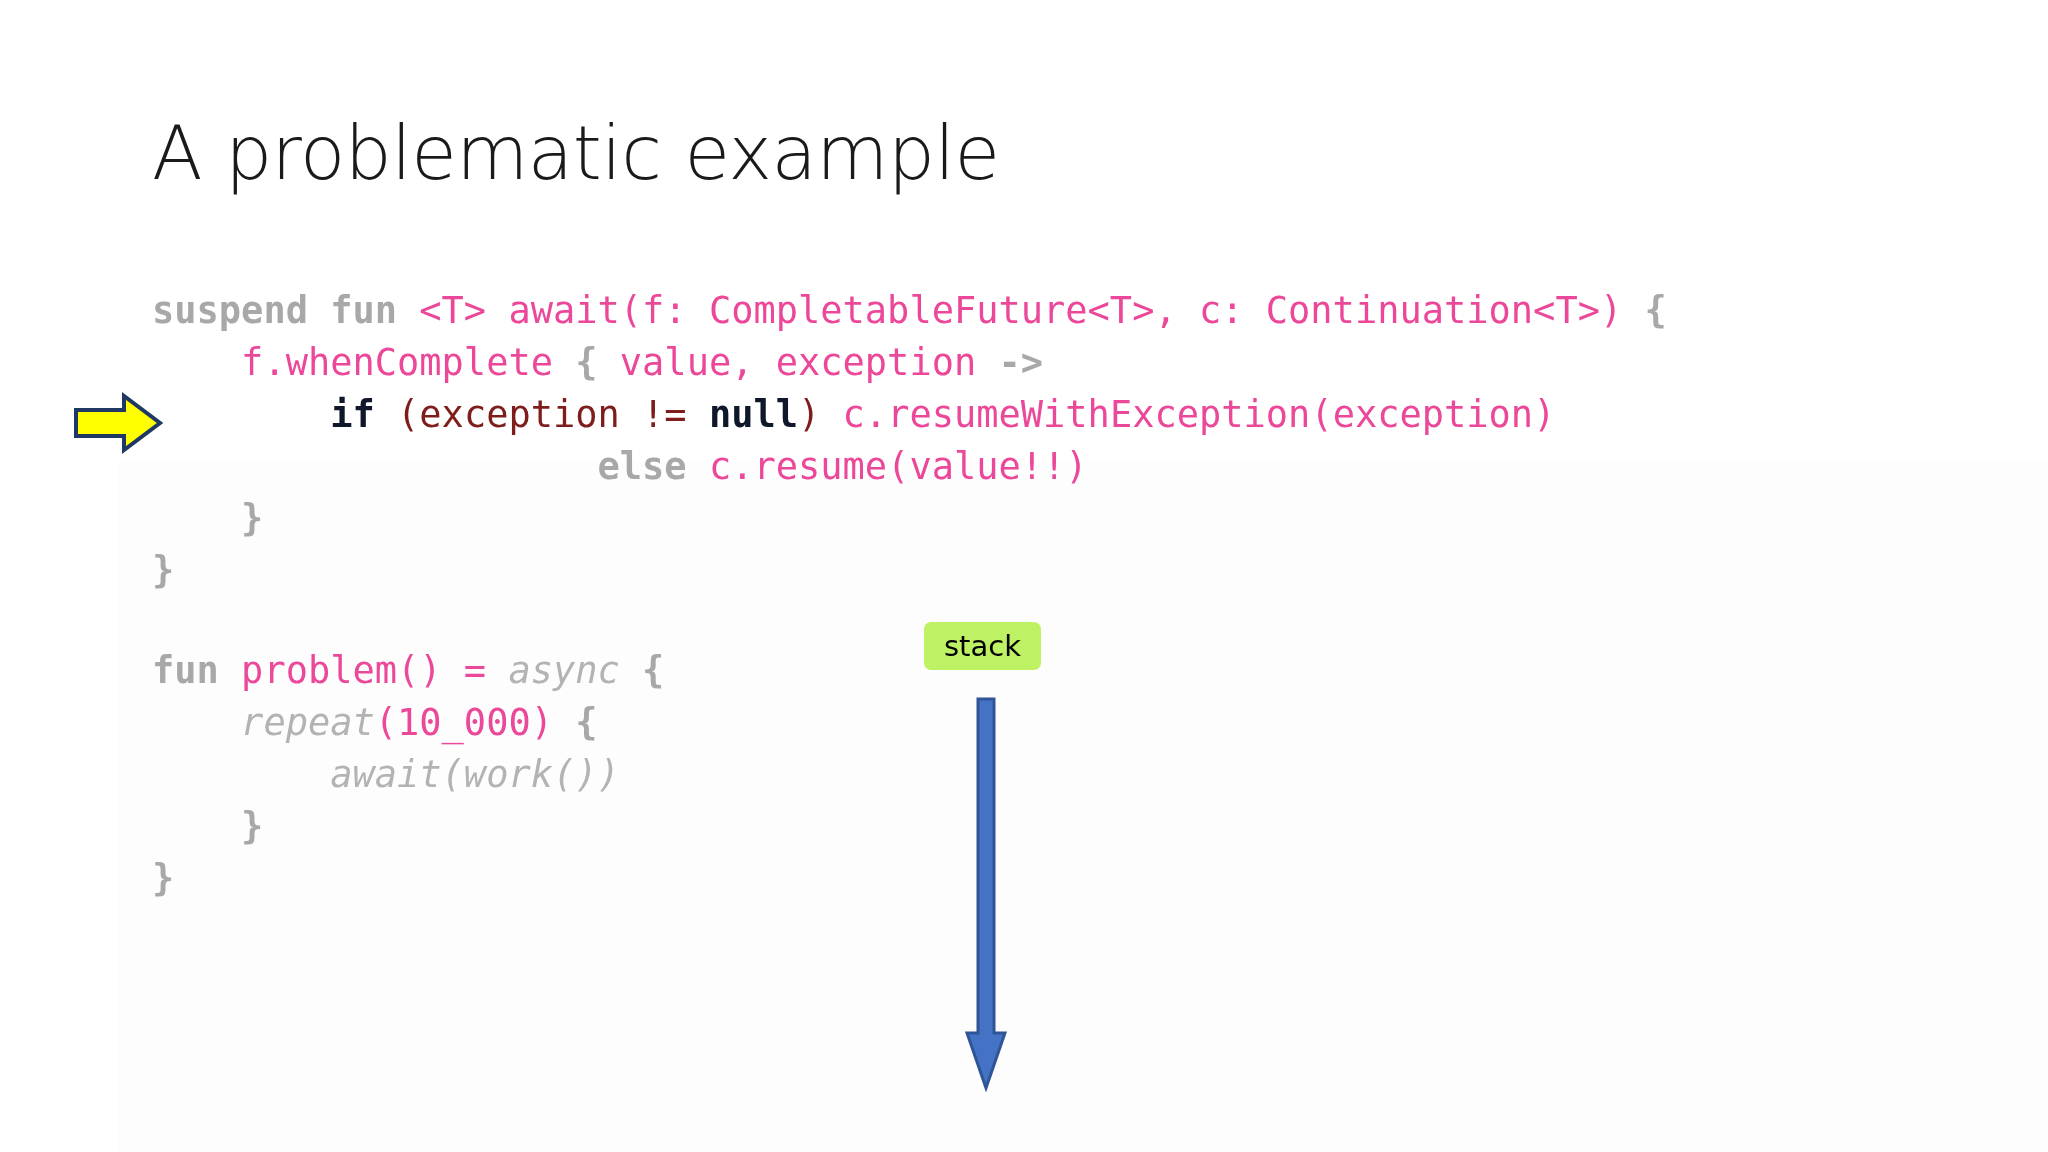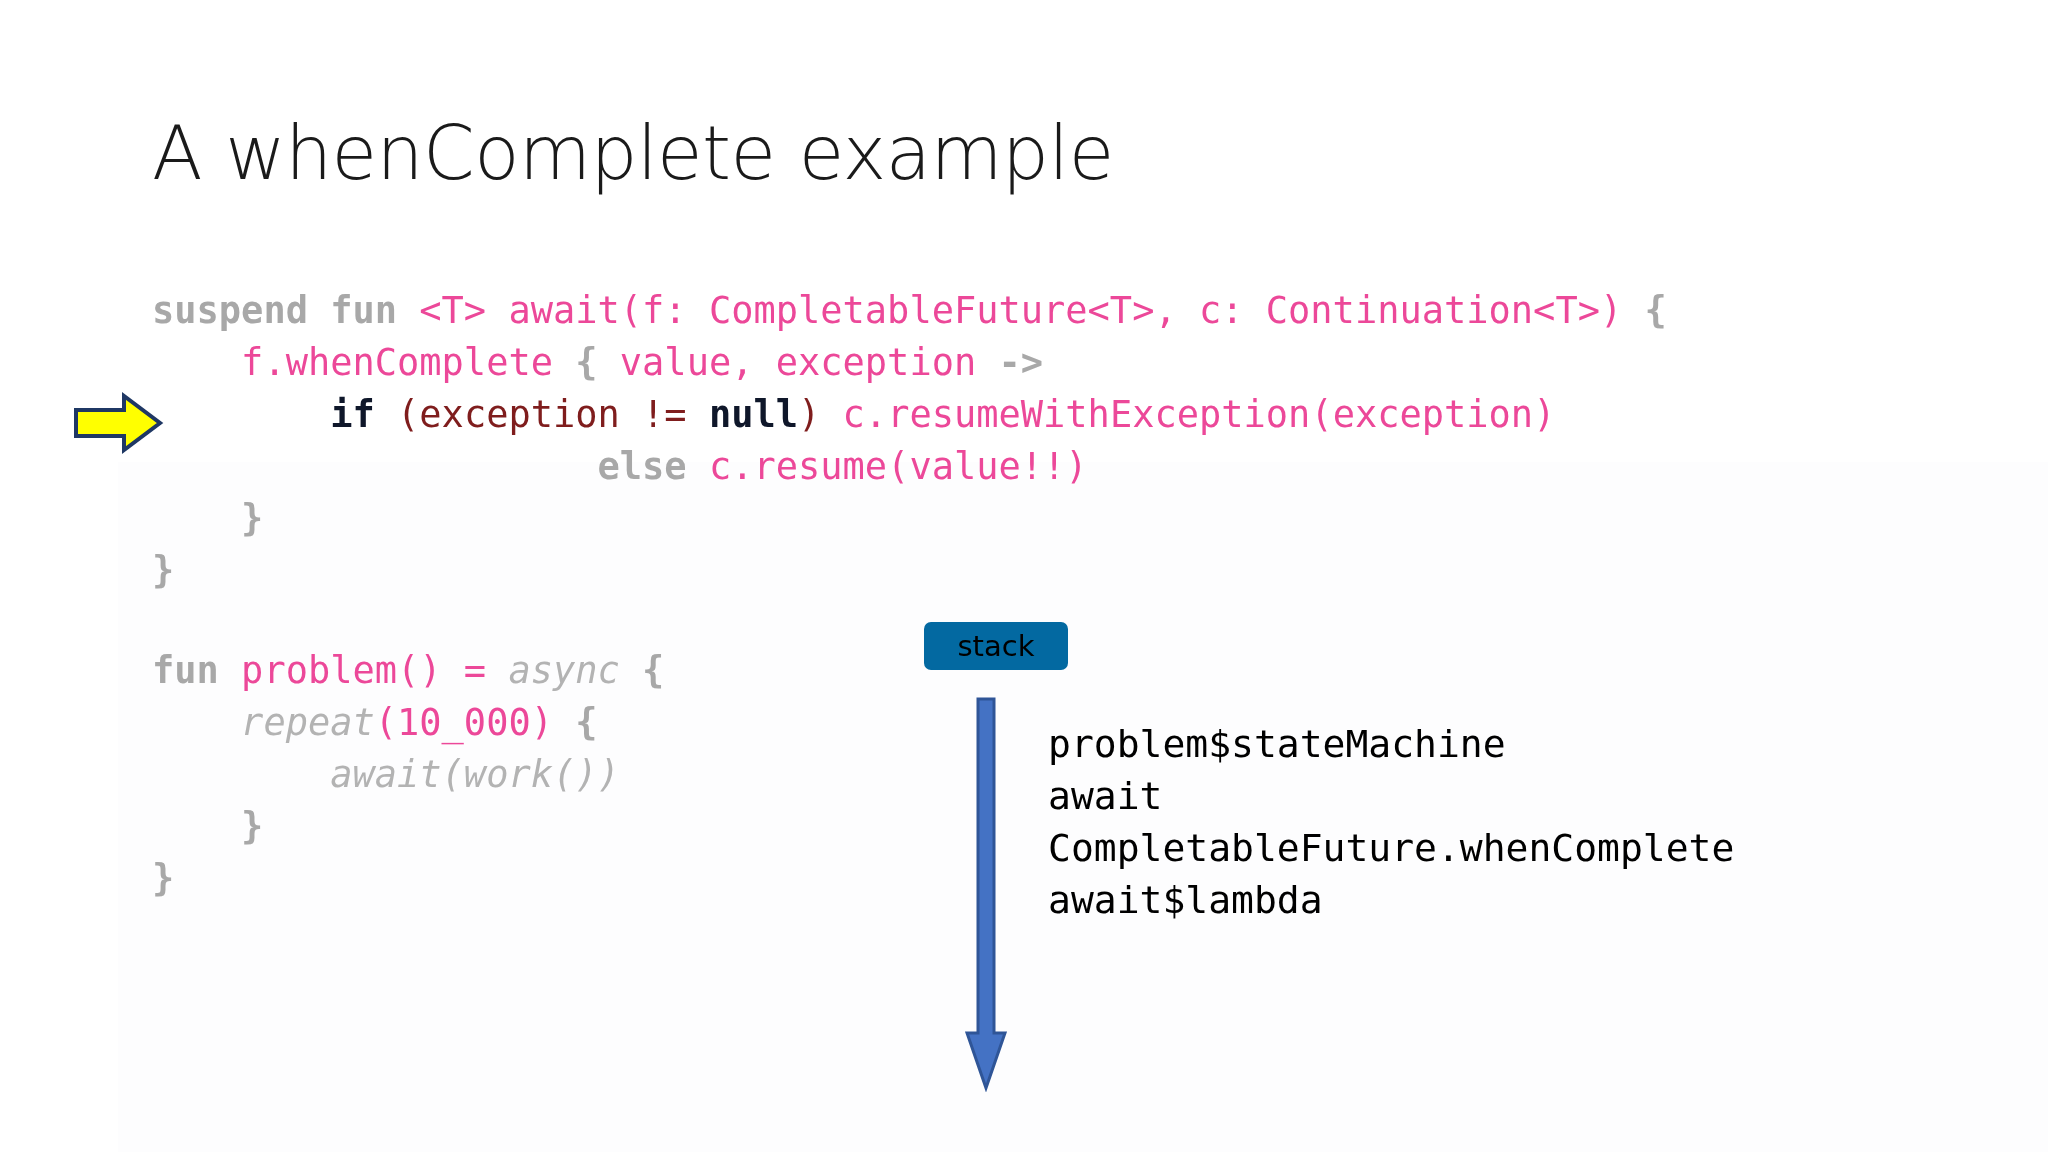--- a/index.html
+++ b/index.html
@@ -68,23 +68,23 @@
     top: 392px;
     width: 92px;
     height: 62px;
   }
 
   
   .stack-badge {
     position: absolute;
     left: 924px;
     top: 622px;
-    width: 144px;
+    width: 117px;
     height: 48px;
-    background: #0369a1;
+    background: #bef264;
     border-radius: 7px;
     display: flex;
     align-items: center;
     justify-content: center;
     font-family: "DejaVu Sans", sans-serif;
     font-size: 29px;
     color: #000000;
   }
 
   
@@ -109,35 +109,34 @@
   }
   .stack-frame { white-space: pre; }
 </style>
 </head>
 <body>
 
 <div class="slide">
 
   <div class="faint-panel"></div>
 
-  <div class="slide-title">A whenComplete example</div>
+  <div class="slide-title">A problematic example</div>
 
   <div class="yellow-arrow">
     <svg width="92" height="62" viewBox="0 0 92 62" aria-hidden="true">
       <polygon points="4,18 52,18 52,4 88,31 52,58 52,44 4,44" fill="#FFFF00" stroke="#1F3864" stroke-width="4" stroke-linejoin="miter"></polygon>
     </svg>
   </div>
 
   <div class="code-block" id="code-top"><div class="code-line"><span class="tok kw">suspend fun </span><span class="tok plain">&lt;T&gt; await(f: CompletableFuture&lt;T&gt;, c: Continuation&lt;T&gt;) </span><span class="tok brace">{</span></div><div class="code-line"><span class="tok plain">    f.whenComplete </span><span class="tok brace">{</span><span class="tok plain"> value, exception </span><span class="tok kw">-&gt;</span></div><div class="code-line"><span class="tok plain">        </span><span class="tok hl-kw">if</span><span class="tok hl-text"> (exception != </span><span class="tok hl-kw">null</span><span class="tok hl-text">)</span><span class="tok plain"> c.resumeWithException(exception)</span></div><div class="code-line"><span class="tok plain">                    </span><span class="tok kw">else</span><span class="tok plain"> c.resume(value!!)</span></div><div class="code-line"><span class="tok plain">    </span><span class="tok brace">}</span></div><div class="code-line"><span class="tok brace">}</span></div></div>
 
   <div class="code-block" id="code-bottom"><div class="code-line"><span class="tok kw">fun </span><span class="tok plain">problem() = </span><span class="tok ital">async </span><span class="tok brace">{</span></div><div class="code-line"><span class="tok plain">    </span><span class="tok ital">repeat</span><span class="tok plain">(10_000) </span><span class="tok brace">{</span></div><div class="code-line"><span class="tok plain">        </span><span class="tok ital">await(work())</span></div><div class="code-line"><span class="tok plain">    </span><span class="tok brace">}</span></div><div class="code-line"><span class="tok brace">}</span></div></div>
 
   <div class="stack-badge">stack</div>
 
   <div class="blue-arrow">
     <svg width="42" height="395" viewBox="0 0 42 395" aria-hidden="true" preserveAspectRatio="none">
       <polygon points="13,2 29,2 29,336 40,336 21,391 2,336 13,336" fill="#4472C4" stroke="#2F5597" stroke-width="3" stroke-linejoin="miter"></polygon>
     </svg>
   </div>
 
-  <div class="stack-frames" id="stack-frames"><div class="stack-frame">problem$stateMachine</div><div class="stack-frame">await</div><div class="stack-frame">CompletableFuture.whenComplete</div><div class="stack-frame">await$lambda</div></div>
 
 </div>
 
 </body></html>

